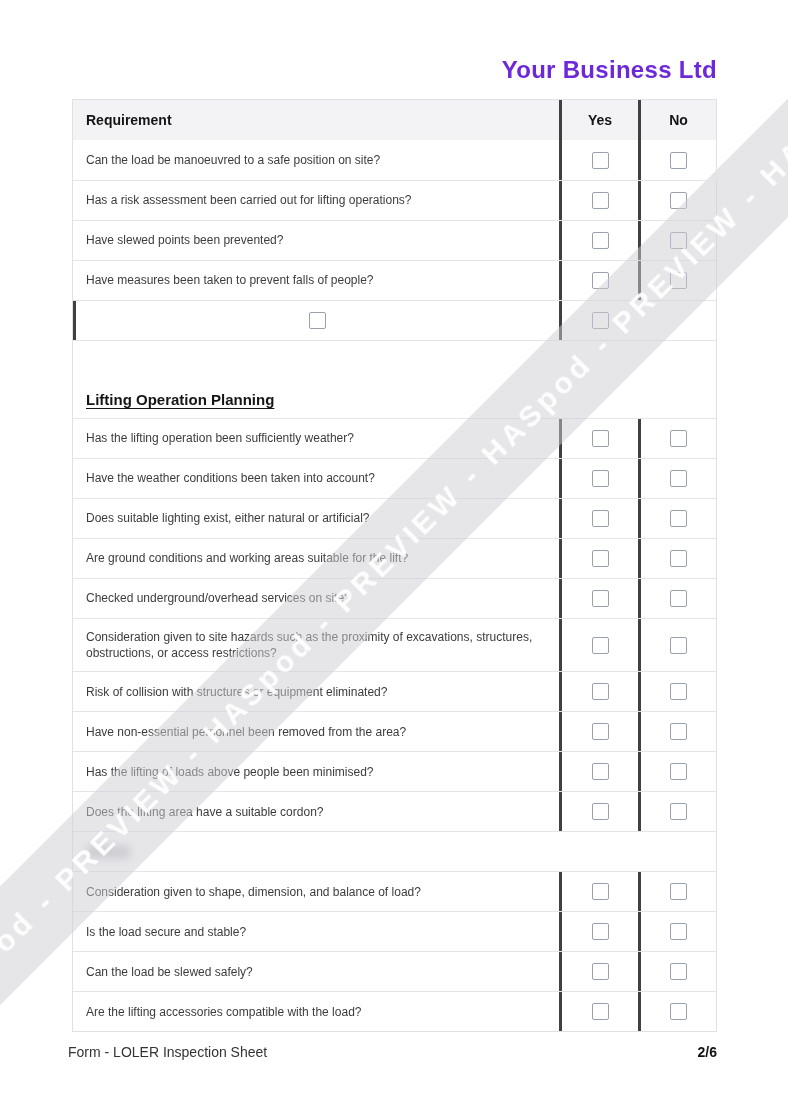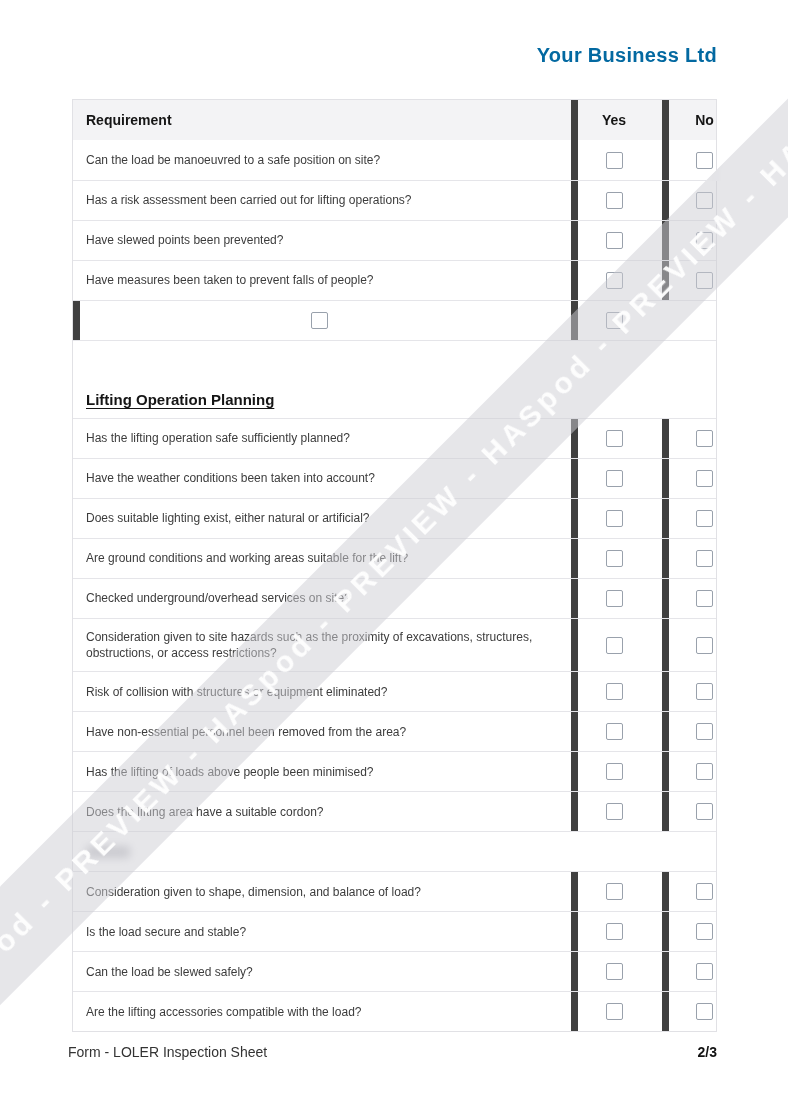--- a/index.html
+++ b/index.html
@@ -1,37 +1,37 @@
 <!DOCTYPE html>
 <html><head>
 <meta charset="utf-8">
 <style>
   html,body { margin:0; padding:0; background:#ffffff; }
   .page {
     position:relative; width:788px; height:1114px; background:#ffffff;
     overflow:hidden; font-family:"Liberation Sans", sans-serif; color:#3c3c3c;
   }
   .title {
-    position:absolute; top:44px; right:71px;
-    font-size:20px; font-weight:bold; color:#0369a1; letter-spacing:.3px;
+    position:absolute; top:56px; right:71px;
+    font-size:24px; font-weight:bold; color:#6d28d9; letter-spacing:.3px;
   }
   .table {
     position:absolute; left:72px; top:99px; width:645px;
     border:1px solid #e1e1e5; box-sizing:border-box; background:#fff;
   }
   .row {
     display:grid; grid-template-columns:486px 79px 78px;
-    min-height:40px; border-top:1px solid #e5e5e9; box-sizing:border-box;gap:12px;
+    min-height:40px; border-top:1px solid #e5e5e9; box-sizing:border-box;
   }
   .row:first-child { border-top:none; }
   .row.header { background:#f3f3f5; }
   .row.header .cell { font-weight:bold; color:#151515; font-size:14px; }
   .cell { display:flex; align-items:center; box-sizing:border-box; }
   .cell.req { padding:10px 6px 10px 13px; font-size:12px; line-height:1.35; }
-  .cell.chk { justify-content:center; border-left:7px solid #404040; }
+  .cell.chk { justify-content:center; border-left:3px solid #404040; }
   .row.section .cell { grid-column:1 / -1; padding:10px 6px 10px 13px; }
   .section-label {
     font-weight:bold; color:#151515; font-size:15px;
     text-decoration:underline; text-underline-offset:3px;margin-top:40px;
   }
   .checkbox {
     width:15px; height:15px; background:#fff;
     border:1.5px solid #99a1ac; border-radius:2px;
   }
   .smudge {
@@ -115,21 +115,21 @@
           <div class="cell chk">
             <span class="checkbox"></span>
           </div>
         </div>
         <div class="row section">
           <div class="cell">
             <span class="section-label">Lifting Operation Planning</span>
           </div>
         </div>
         <div class="row question">
-          <div class="cell req">Has the lifting operation safe sufficiently planned?</div>
+          <div class="cell req">Has the lifting operation been sufficiently weather?</div>
           <div class="cell chk">
             <span class="checkbox"></span>
           </div>
           <div class="cell chk">
             <span class="checkbox"></span>
           </div>
         </div>
         <div class="row question">
           <div class="cell req">Have the weather conditions been taken into account?</div>
           <div class="cell chk">
@@ -250,20 +250,20 @@
           </div>
           <div class="cell chk">
             <span class="checkbox"></span>
           </div>
         </div>
       </div>
   </div>
 
   <div class="footer">
     <span>Form - LOLER Inspection Sheet</span>
-    <span class="page-num">2/3</span>
+    <span class="page-num">2/6</span>
   </div>
 
   <div class="wm-band">
     <span class="wm-text">HASpod - PREVIEW - HASpod - PREVIEW - HASpod - PREVIEW - HASpod</span>
   </div>
 
 </div>
 
 </body></html>

